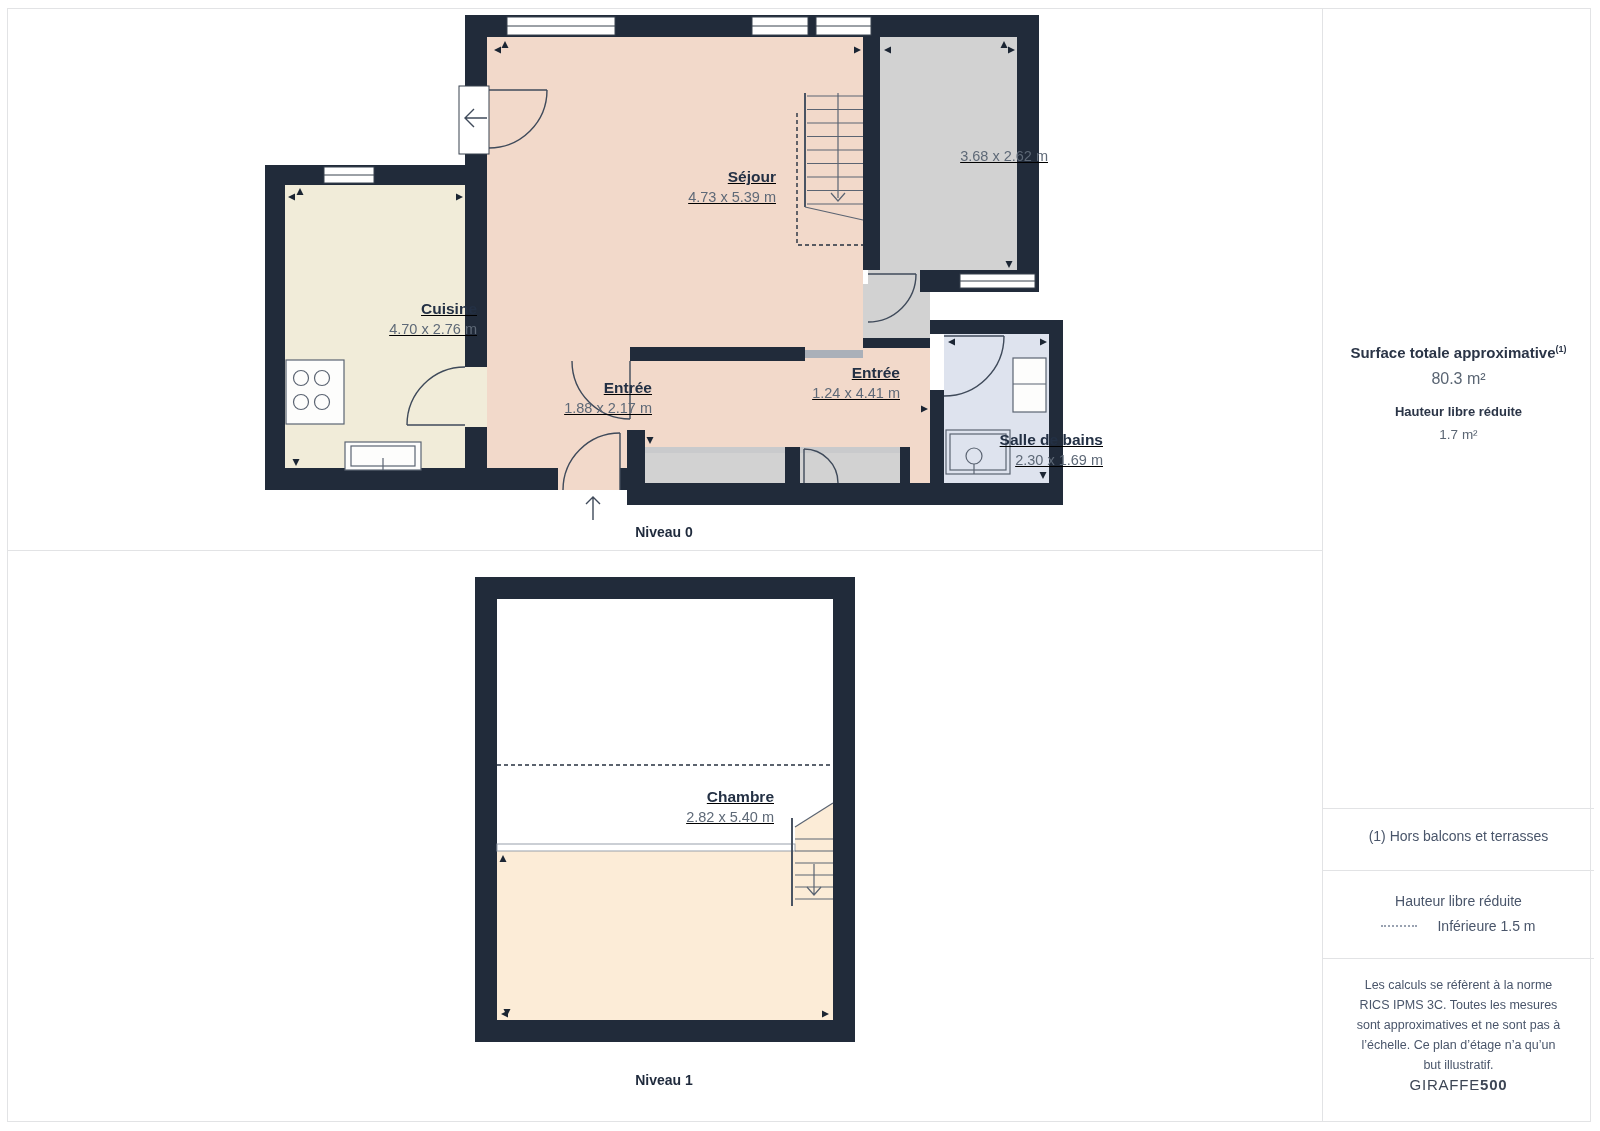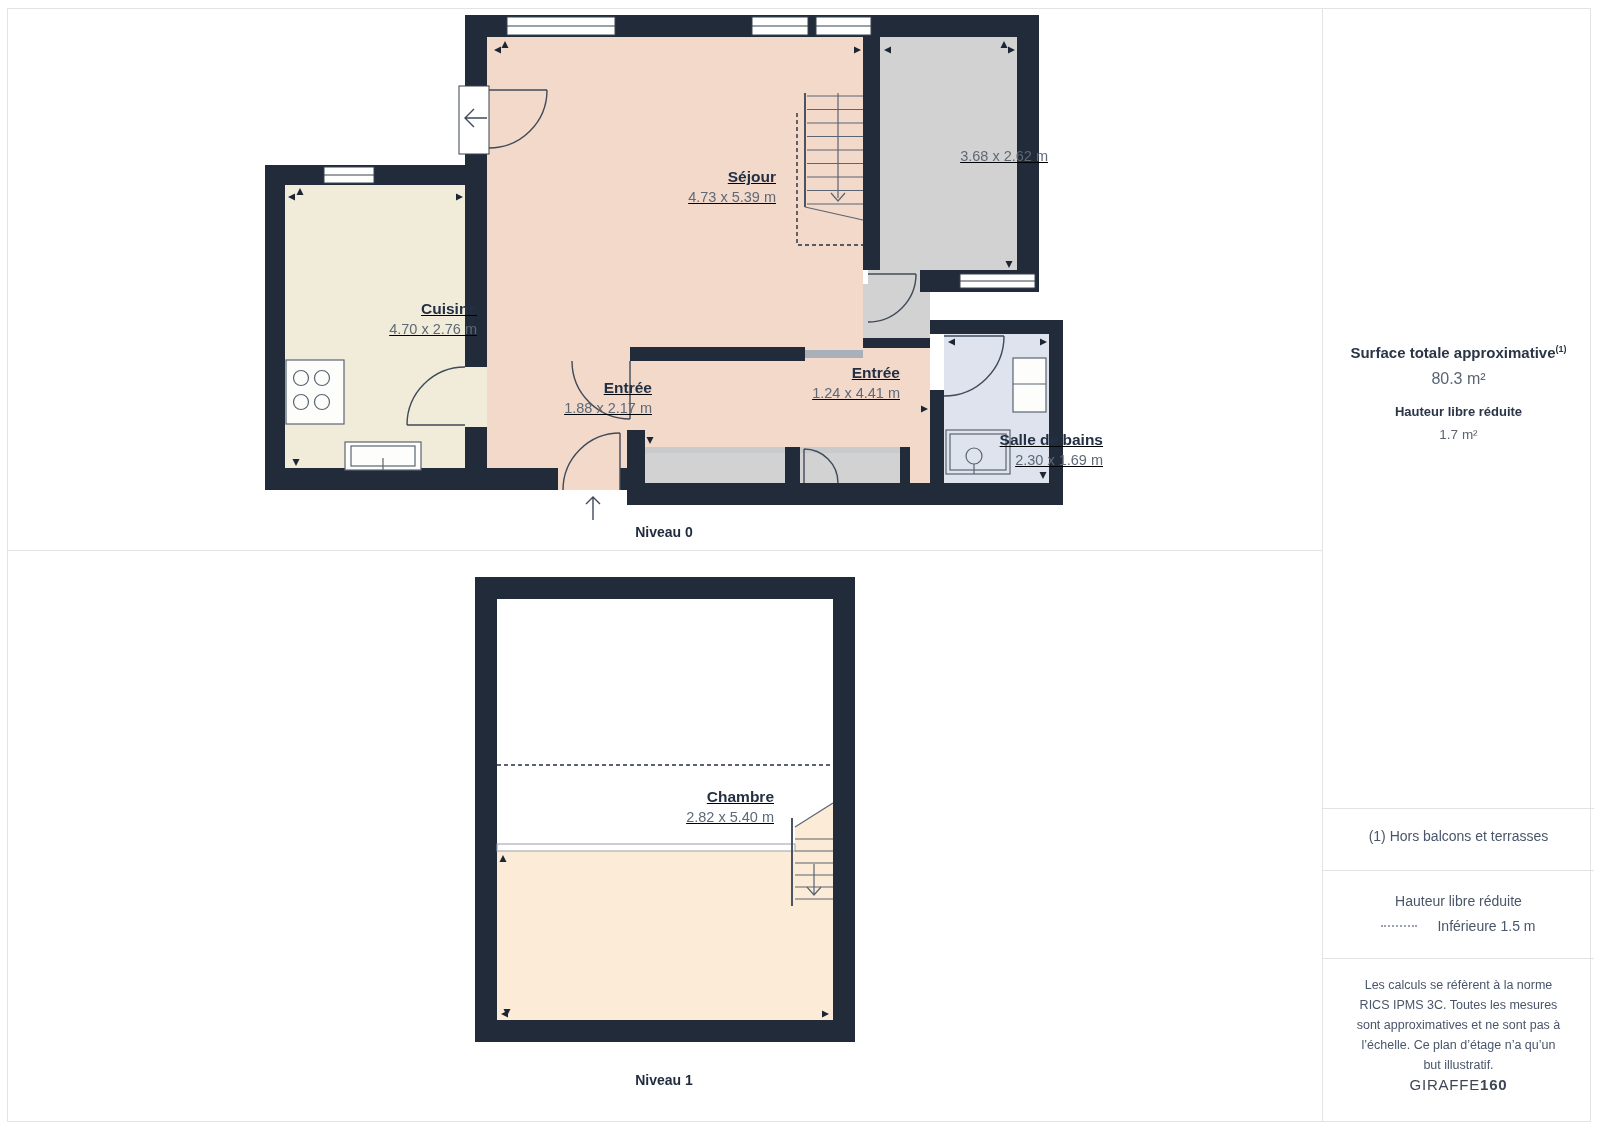--- a/index.html
+++ b/index.html
@@ -286,16 +286,16 @@
 
     <div class="sb-abs sb-note" style="top:885px;">Hauteur libre réduite</div>
     <div class="sb-abs legend-row" style="top:910px;gap:20px;">
       <span class="legend-dots"></span>
       <span class="sb-note">Inférieure 1.5 m</span>
     </div>
     <div class="sb-line" style="top:950px;"></div>
 
     <div class="sb-abs sb-disclaimer" style="top:967px;padding:0 29px;box-sizing:border-box;">Les calculs se réfèrent à la norme RICS IPMS 3C. Toutes les mesures sont approximatives et ne sont pas à l’échelle. Ce plan d’étage n’a qu’un but illustratif.</div>
     <div class="sb-abs brand" style="top:1068px;">
-      <span>GIRAFFE</span><b>160</b>
+      <span>GIRAFFE</span><b>500</b>
     </div>
   </div>
 </div>
 
 </body></html>

